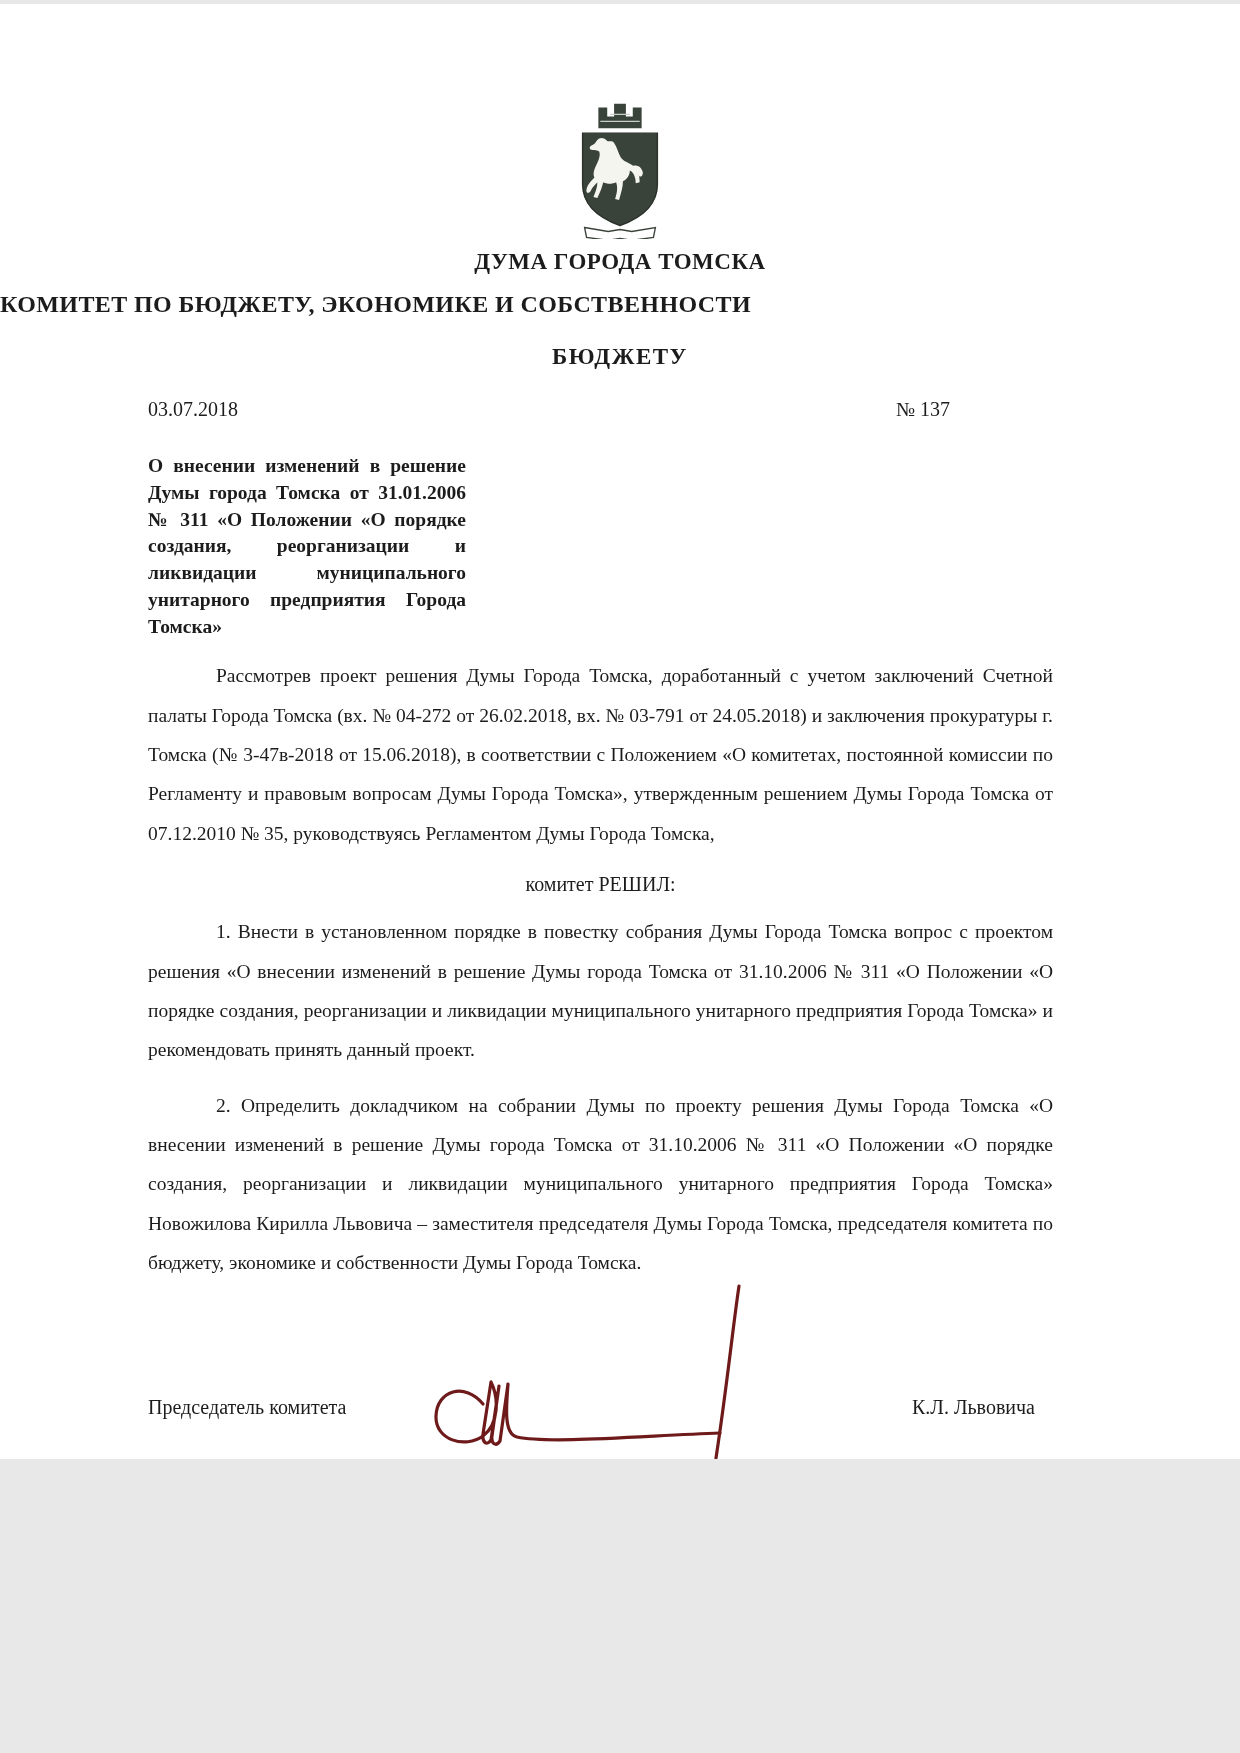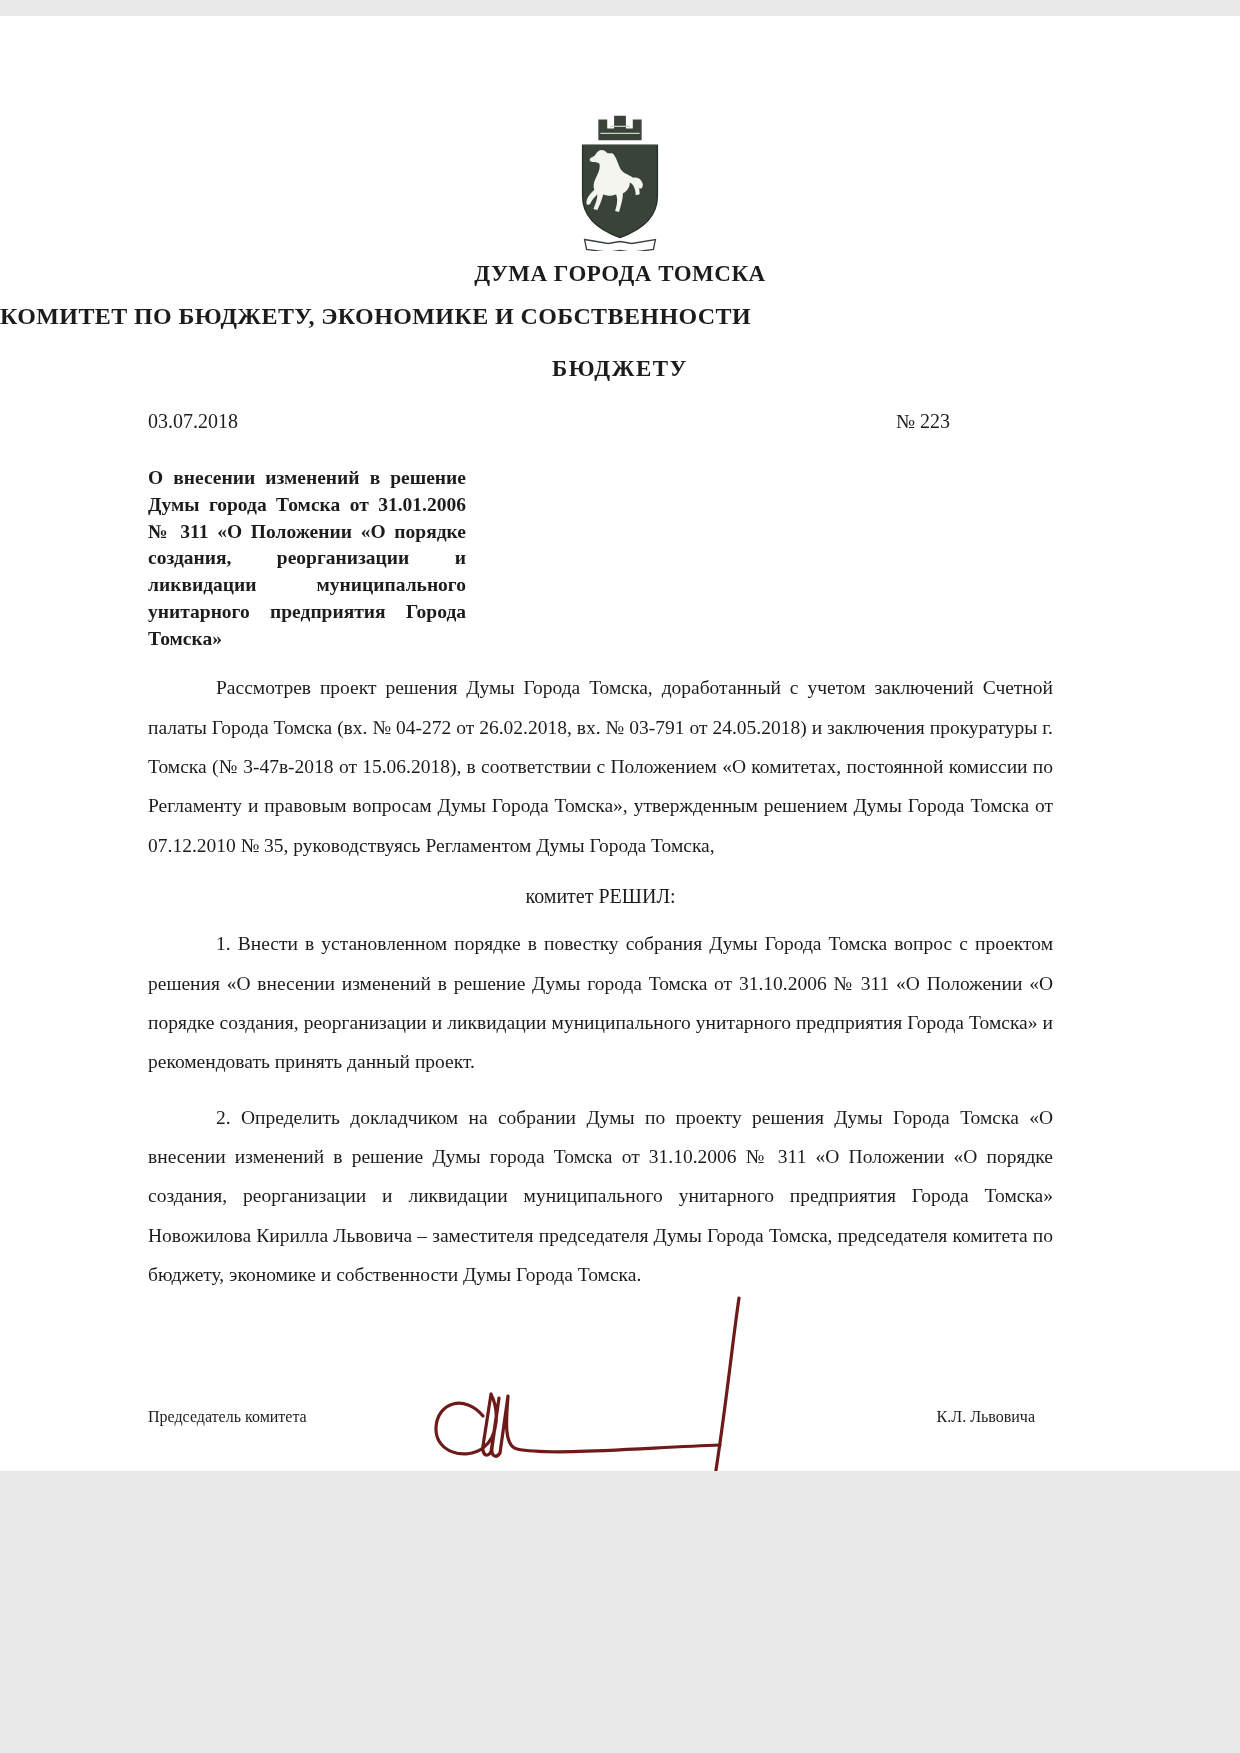--- a/index.html
+++ b/index.html
@@ -1,19 +1,19 @@
 <!DOCTYPE html>
 <html><head>
 <meta charset="utf-8">
 <style>
   html,body { margin:0; padding:0; background:#e8e8e8; }
   .page {
     position:relative;
     width:1240px; height:1455px;
-    margin:16px auto;
+    margin:4px auto;
     background:#ffffff;
     font-family:"Liberation Serif", serif;
     color:#1c1c1c;
     overflow:hidden;
   }
   .emblem-wrap { display:block; margin:78px auto 0; width:118px; }
   .emblem-wrap svg { display:block; width:118px; height:auto; }
 
   .org-title {
     margin:10px 0 0 0;
@@ -56,21 +56,21 @@
   .resolve-line {
     margin:20px 187px 0 148px;
     text-align:center;
     font-size:20px;
     text-indent:0;
   }
   .sign-row {
     position:absolute;
     left:148px; right:205px; top:1392px;
     display:flex; justify-content:space-between;
-    font-size:16px;
+    font-size:20px;
     align-items:center;
   }
   .signature-svg {
     position:absolute;
     left:425px; top:1272px;
     width:380px; height:195px;
   }
 </style>
 </head>
 <body>
@@ -101,21 +101,21 @@
       <path d="M24,148 L48,152 L60,150 L72,152 L96,148 L94,158 L72,161 L60,159 L48,161 L26,158 Z" fill="#ffffff" stroke="#3a433a" stroke-width="1.4"></path>
     </svg>
   </div>
 
   <div class="org-title">ДУМА ГОРОДА ТОМСКА</div>
   <div class="committee-title">КОМИТЕТ ПО БЮДЖЕТУ, ЭКОНОМИКЕ И СОБСТВЕННОСТИ</div>
   <div class="doc-type">БЮДЖЕТУ</div>
 
   <div class="meta-row">
     <span>03.07.2018</span>
-    <span>№ 223</span>
+    <span>№ 137</span>
   </div>
 
   <div class="subject">О внесении изменений в решение Думы города Томска от 31.01.2006 № 311 «О Положении «О порядке создания, реорганизации и ликвидации муниципального унитарного предприятия Города Томска»</div>
 
   <div class="para first">Рассмотрев проект решения Думы Города Томска, доработанный с учетом заключений Счетной палаты Города Томска (вх. № 04-272 от 26.02.2018, вх. № 03-791 от 24.05.2018) и заключения прокуратуры г. Томска (№ 3-47в-2018 от 15.06.2018), в соответствии с Положением «О комитетах, постоянной комиссии по Регламенту и правовым вопросам Думы Города Томска», утвержденным решением Думы Города Томска от 07.12.2010 № 35, руководствуясь Регламентом Думы Города Томска,</div>
 
   <div class="resolve-line">комитет РЕШИЛ:</div>
 
   <div class="para">1. Внести в установленном порядке в повестку собрания Думы Города Томска вопрос с проектом решения «О внесении изменений в решение Думы города Томска от 31.10.2006 № 311 «О Положении «О порядке создания, реорганизации и ликвидации муниципального унитарного предприятия Города Томска» и рекомендовать принять данный проект.</div>
   <div class="para">2. Определить докладчиком на собрании Думы по проекту решения Думы Города Томска «О внесении изменений в решение Думы города Томска от 31.10.2006 № 311 «О Положении «О порядке создания, реорганизации и ликвидации муниципального унитарного предприятия Города Томска» Новожилова Кирилла Львовича – заместителя председателя Думы Города Томска, председателя комитета по бюджету, экономике и собственности Думы Города Томска.</div>

